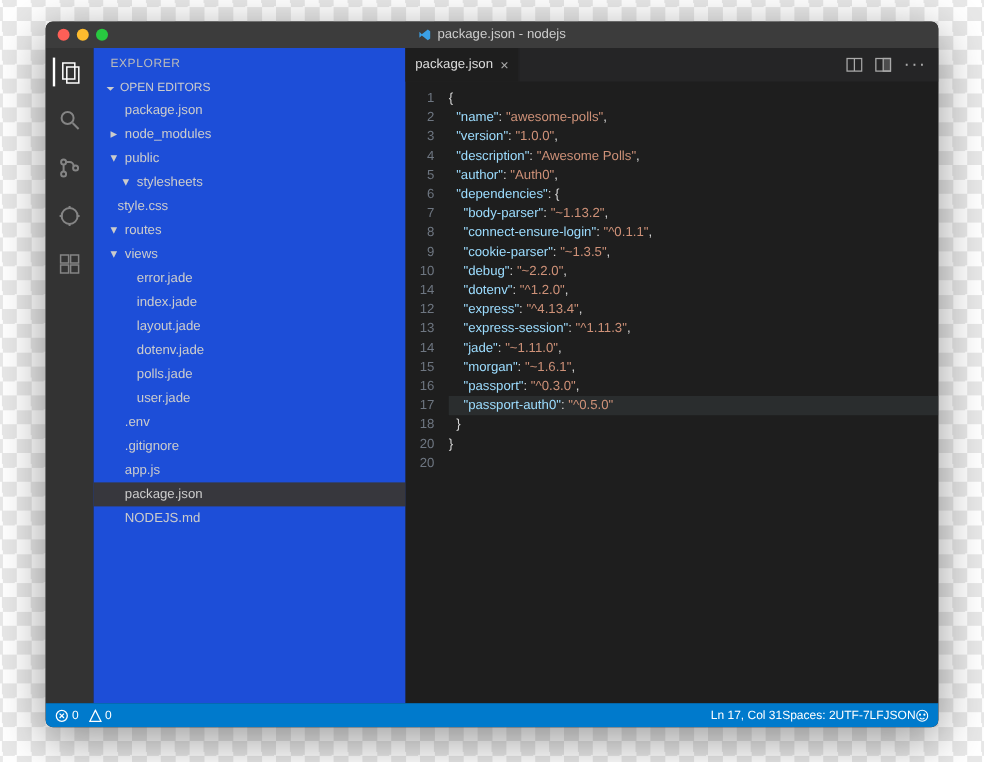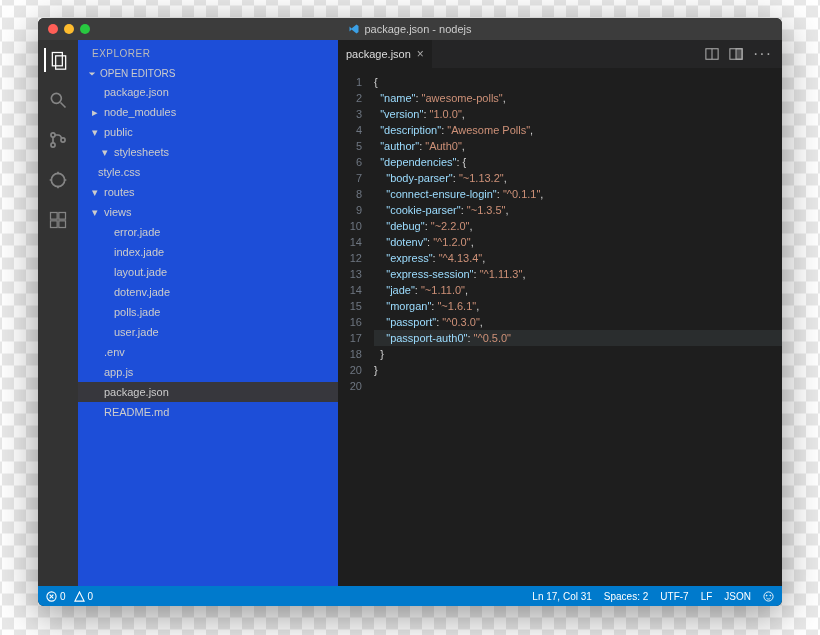--- a/index.html
+++ b/index.html
@@ -34,21 +34,21 @@
 .tabbar .actions svg { width: 14px; height: 14px; }
 .code { flex: 1; display: flex; font-family: "SF Mono", Menlo, Consolas, monospace; font-size: 11px; line-height: 16px; overflow: hidden; }
 .gutter { width: 32px; text-align: right; color: #6e7681; padding: 6px 8px 0 0; user-select: none; }
 .gutter div { height: 16px; }
 .lines { flex: 1; padding: 6px 0 0 4px; color: #d4d4d4; }
 .line { height: 16px; white-space: pre; }
 .line.hl { background: #2a2d2e; }
 .p { color: #d4d4d4; } .k { color: #9cdcfe; } .s { color: #ce9178; }
 .statusbar { height: 20px; background: #007acc; color: #fff; font-size: 10px; display: flex; align-items: center; padding: 0 8px; }
 .statusbar .left { display: flex; gap: 8px; align-items: center; }
-.statusbar .right { margin-left: auto; display: flex; gap: 12px; align-items: flex-end; }
+.statusbar .right { margin-left: auto; display: flex; align-items: flex-end; }
 .statusbar svg { width: 11px; height: 11px; vertical-align: middle; }
 .sitem { display: flex; align-items: center; gap: 3px; }
 </style>
 </head>
 <body>
 
 <div class="window">
   <div class="titlebar">
     <div class="traffic">
       <div class="dot r"></div>
@@ -122,23 +122,24 @@
           <div class="sb-item d2"><span>style.css</span></div>
           <div class="sb-item d0"><span class="fchev">▾</span><span>routes</span></div>
           <div class="sb-item d0"><span class="fchev">▾</span><span>views</span></div>
           <div class="sb-item d1"><span>error.jade</span></div>
           <div class="sb-item d1"><span>index.jade</span></div>
           <div class="sb-item d1"><span>layout.jade</span></div>
           <div class="sb-item d1"><span>dotenv.jade</span></div>
           <div class="sb-item d1"><span>polls.jade</span></div>
           <div class="sb-item d1"><span>user.jade</span></div>
           <div class="sb-item d0"><span>.env</span></div>
+          <div class="sb-item d0"><span>.gitignore</span></div>
           <div class="sb-item d0"><span>app.js</span></div>
           <div class="sb-item d0 sel"><span>package.json</span></div>
-          <div class="sb-item d0"><span>README.md</span></div>
+          <div class="sb-item d0"><span>NODEJS.md</span></div>
         </div>
     </div>
 
     <div class="editor">
       <div class="tabbar">
         <div class="tab">
           <span>package.json</span>
           <span class="close">×</span>
         </div>
         <div class="spacer"></div>

